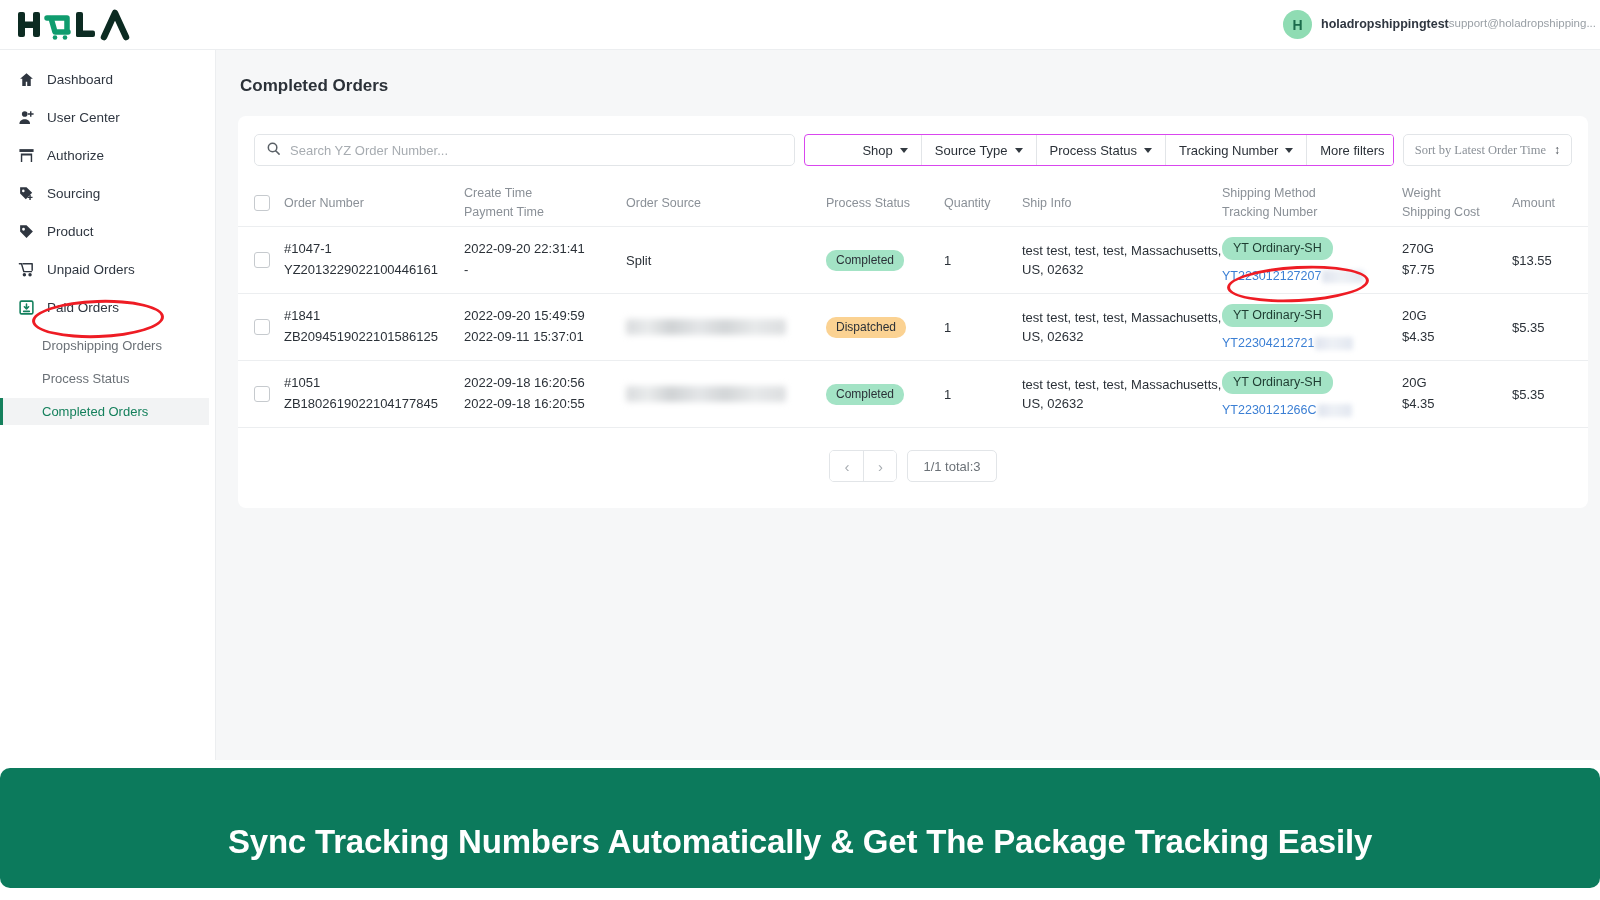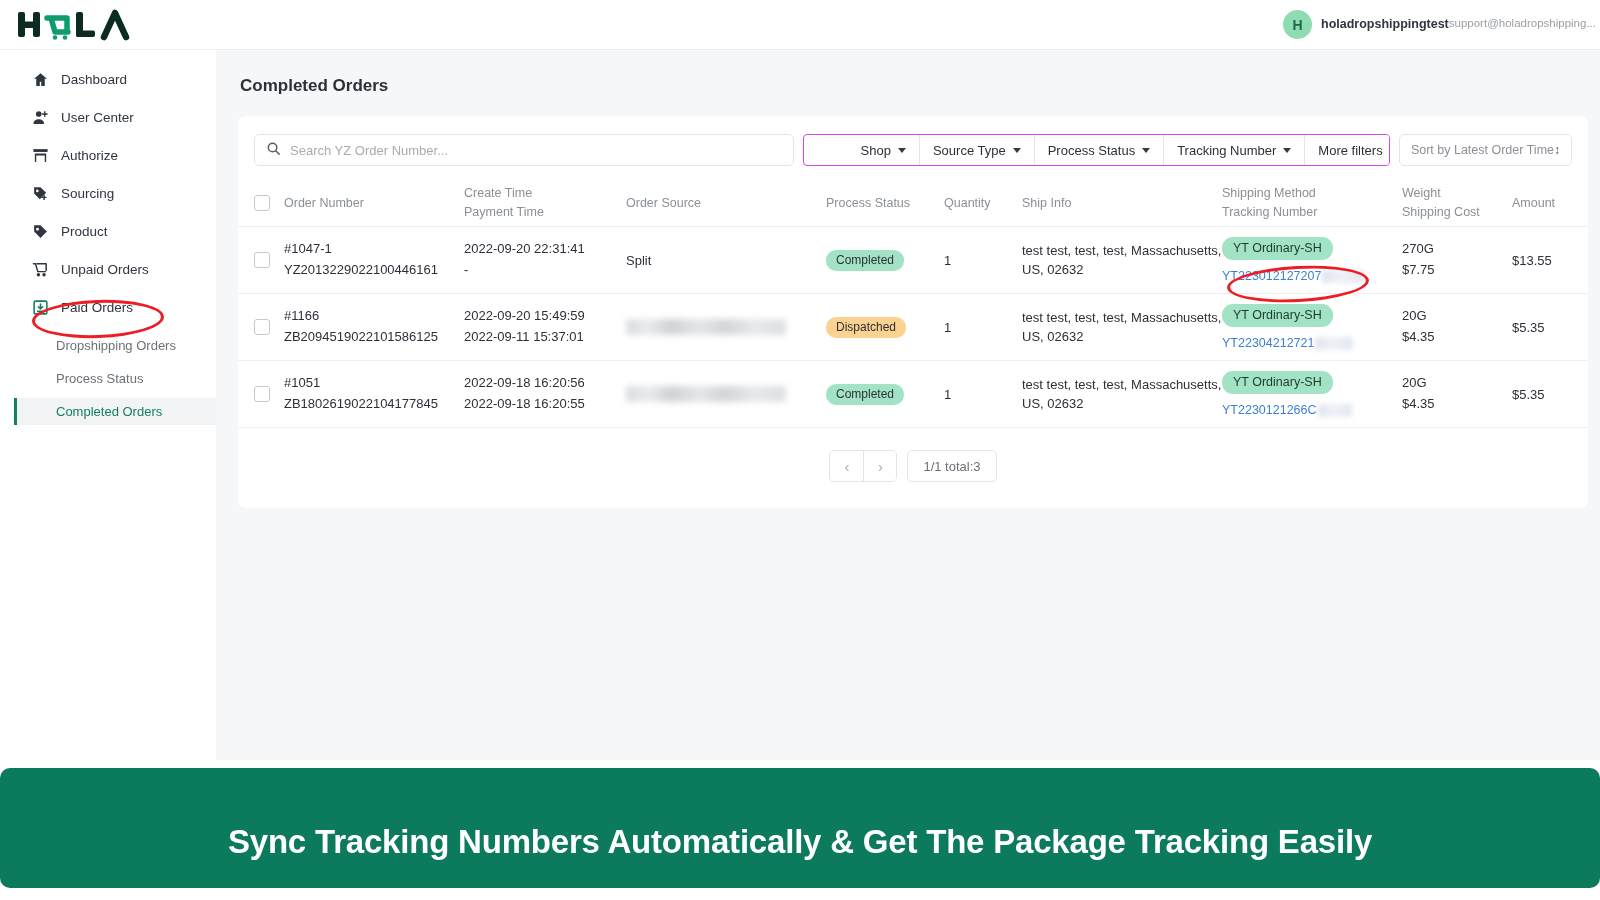--- a/index.html
+++ b/index.html
@@ -27,21 +27,21 @@
     background: #8fdcb3; color: #1b6b4b;
     display: flex; align-items: center; justify-content: center;
     font-size: 14px; font-weight: 600;
   }
   .user-text { display: flex; flex-direction: row; line-height: 1.15; }
   .user-name { font-size: 12.5px; font-weight: 700; color: #2f3640; }
   .user-mail { font-size: 11.5px; color: #9aa0a6; }
 
   
   .sidebar {
-    position: absolute; top: 50px; left: 14px;
+    position: absolute; top: 50px; left: 0;
     width: 216px; height: 710px;
     background: #ffffff;
     border-right: 1px solid #eceef0;
     padding-top: 16px;
   }
   .nav-item {
     height: 26px; display: flex; align-items: center; gap: 12px;
     padding-left: 18px; font-size: 13.5px; color: #2f3640;
     margin-bottom: 12px; cursor: pointer; position: relative;
   }
@@ -110,23 +110,24 @@
   }
   .filter-btn:last-child { border-right: none; }
   .caret {
     width: 0; height: 0;
     border-left: 4px solid transparent; border-right: 4px solid transparent;
     border-top: 5px solid #333a41;
   }
   .sort-btn {
     margin-left: 9px; height: 32px;
     border: 1px solid #e2e5e8; border-radius: 5px;
-    display: flex; align-items: center; 
+    display: flex; align-items: center; gap: 8px;
     padding: 0 11px; font-size: 12.5px; color: #8a9097; cursor: pointer;
     white-space: nowrap;
+    font-family: Liberation Serif, serif;
   }
   .sort-arrows { font-size: 12px; color: #4b5158; line-height: 1; }
 
   
   .thead {
     display: flex; align-items: center;
     height: 47px;
     border-bottom: 1px solid #eceef0;
     padding: 0 16px;
     color: #8a9097; font-size: 12.5px;
@@ -445,21 +446,21 @@
         <span>$7.75</span>
       </div>
       <div class="c-amt">$13.55</div>
     </div>
 
     <div class="trow">
       <div class="c-chk">
           <div class="checkbox"></div>
         </div>
       <div class="c-order cell-2line">
-        <span>#1166</span>
+        <span>#1841</span>
         <span>ZB2094519022101586125</span>
       </div>
       <div class="c-time cell-2line">
         <span>2022-09-20 15:49:59</span>
         <span>2022-09-11 15:37:01</span>
       </div>
       <div class="c-src">
         <div class="blur-src" style="width:160px"></div>
       </div>
       <div class="c-stat">

